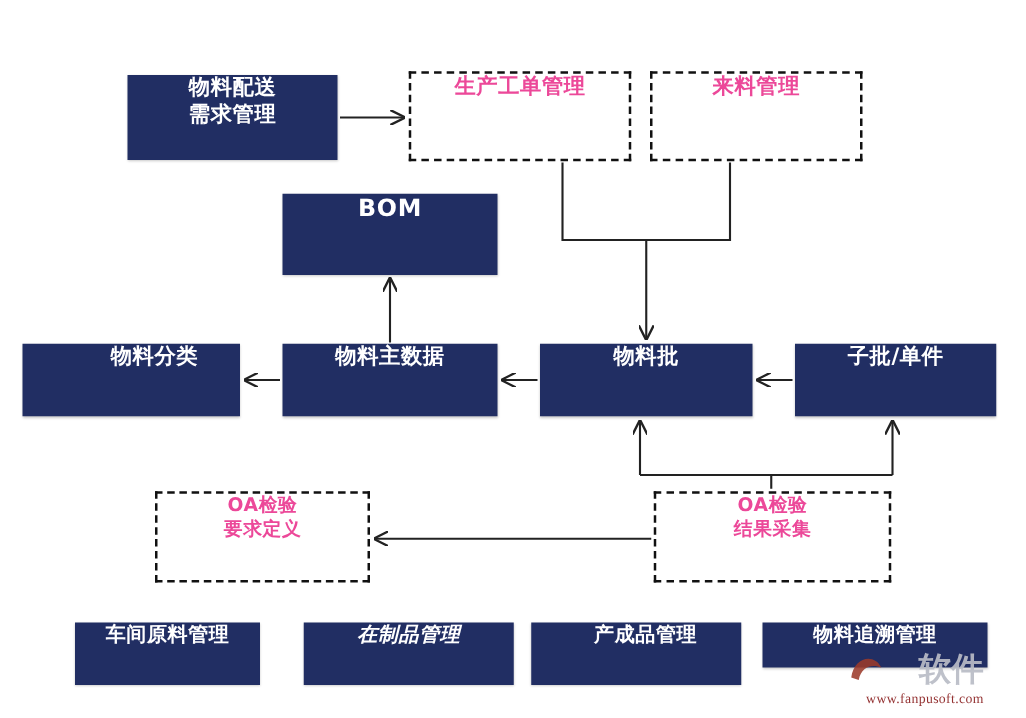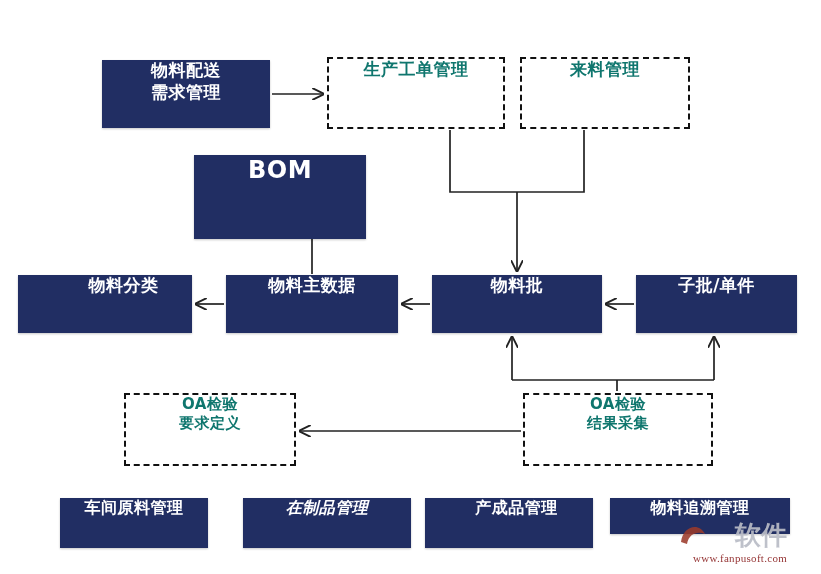--- a/index.html
+++ b/index.html
@@ -27,21 +27,21 @@
     letter-spacing: 0.5px;
   }
   .node.solid {
     background: #212E63;
     color: #ffffff;
     font-weight: bold;
     box-shadow: 0 1px 2px rgba(0,0,0,0.22);
   }
   .node.dashed {
     background: #ffffff;
-    color: #0f766e;
+    color: #ec4899;
     font-weight: bold;
     border: 2.5px dashed #111111;
   }
   .node .label {
     display: block;
     white-space: pre-line;
   }
   #edges {
     position: absolute;
     left: 0;
@@ -124,21 +124,21 @@
       <div class="node solid" style="left: 102px; top: 60px; width: 168px; height: 68px; font-size: 17px;">
         <span class="label">物料配送
 需求管理</span>
       </div>
       <div class="node dashed" style="left: 327px; top: 57px; width: 178px; height: 72px; font-size: 17px;">
         <span class="label">生产工单管理</span>
       </div>
       <div class="node dashed" style="left: 520px; top: 57px; width: 170px; height: 72px; font-size: 17px;">
         <span class="label">来料管理</span>
       </div>
-      <div class="node solid" style="left: 194px; top: 155px; width: 172px; height: 84px; font-size: 24px;">
+      <div class="node solid" style="left: 226px; top: 155px; width: 172px; height: 65px; font-size: 19px;">
         <span class="label">BOM</span>
       </div>
       <div class="node solid" style="left: 18px; top: 275px; width: 174px; height: 58px; font-size: 17px; padding-left: 37px;">
         <span class="label">物料分类</span>
       </div>
       <div class="node solid" style="left: 226px; top: 275px; width: 172px; height: 58px; font-size: 17px;">
         <span class="label">物料主数据</span>
       </div>
       <div class="node solid" style="left: 432px; top: 275px; width: 170px; height: 58px; font-size: 17px;">
         <span class="label">物料批</span>

